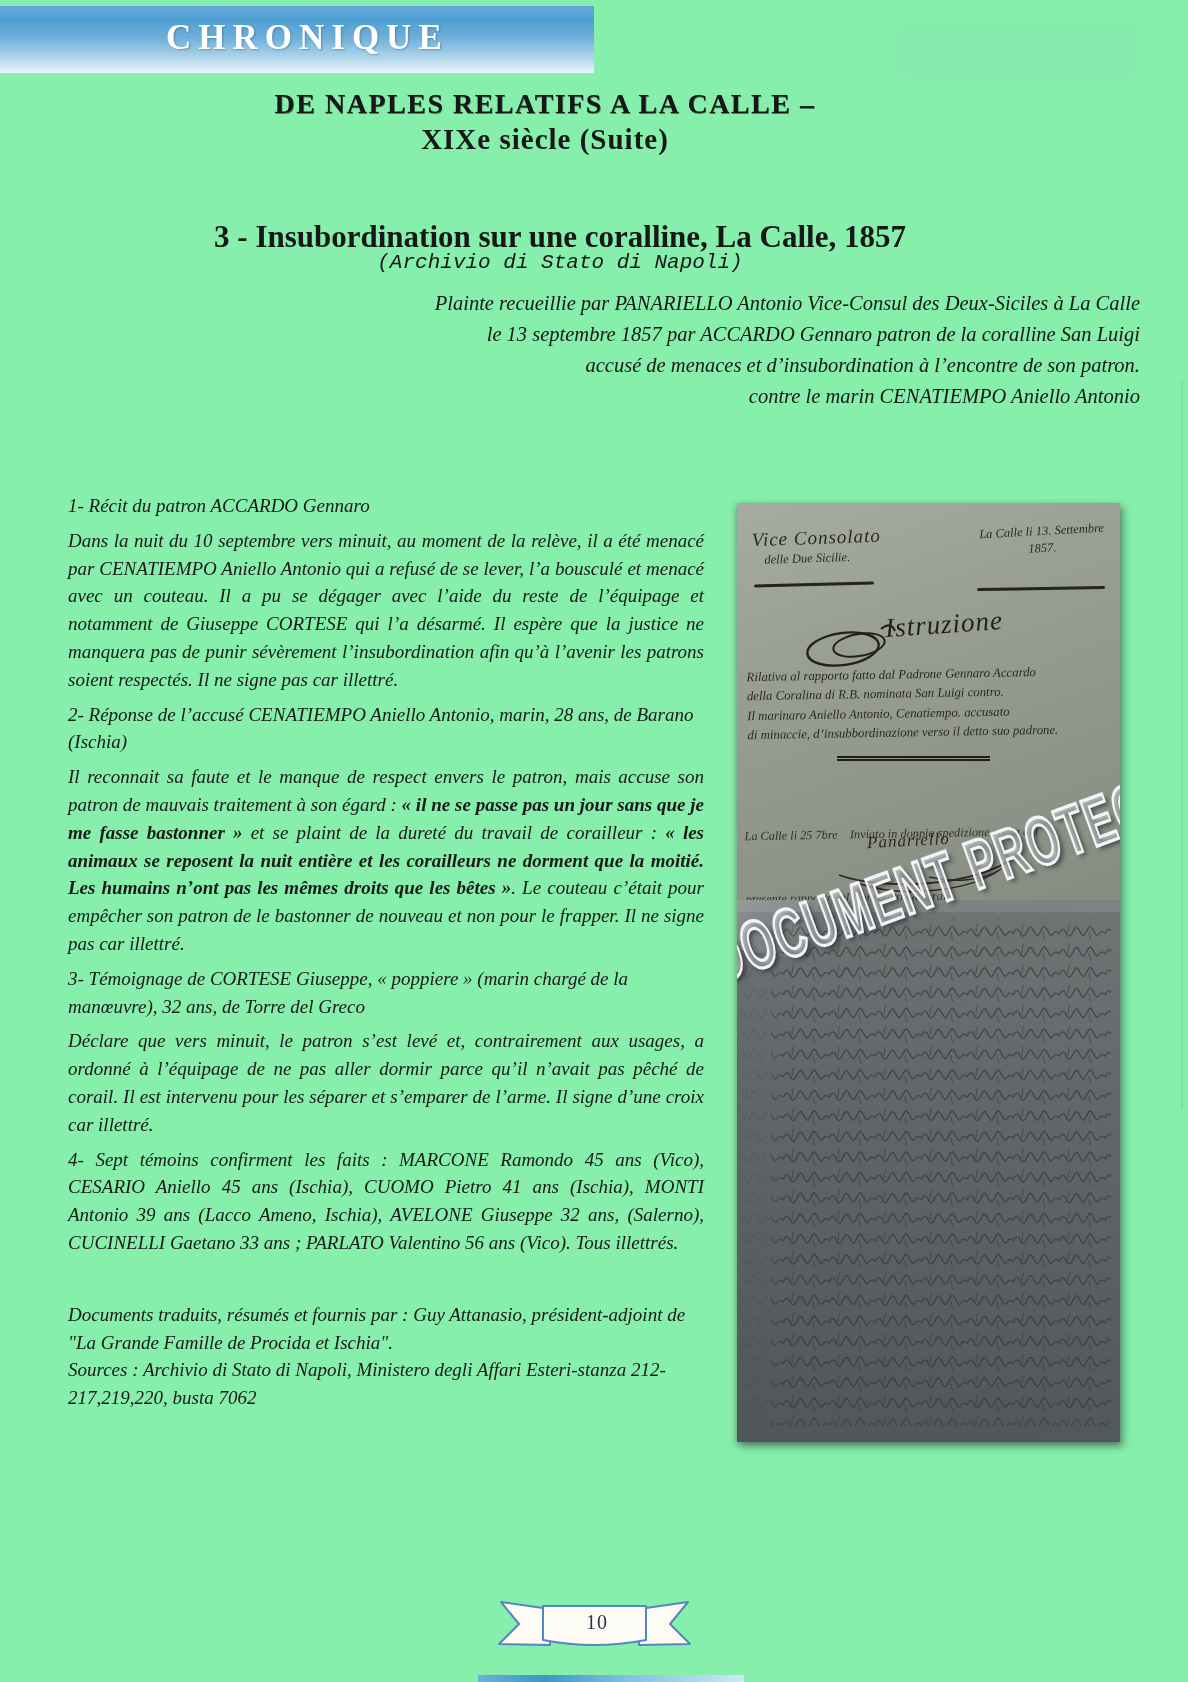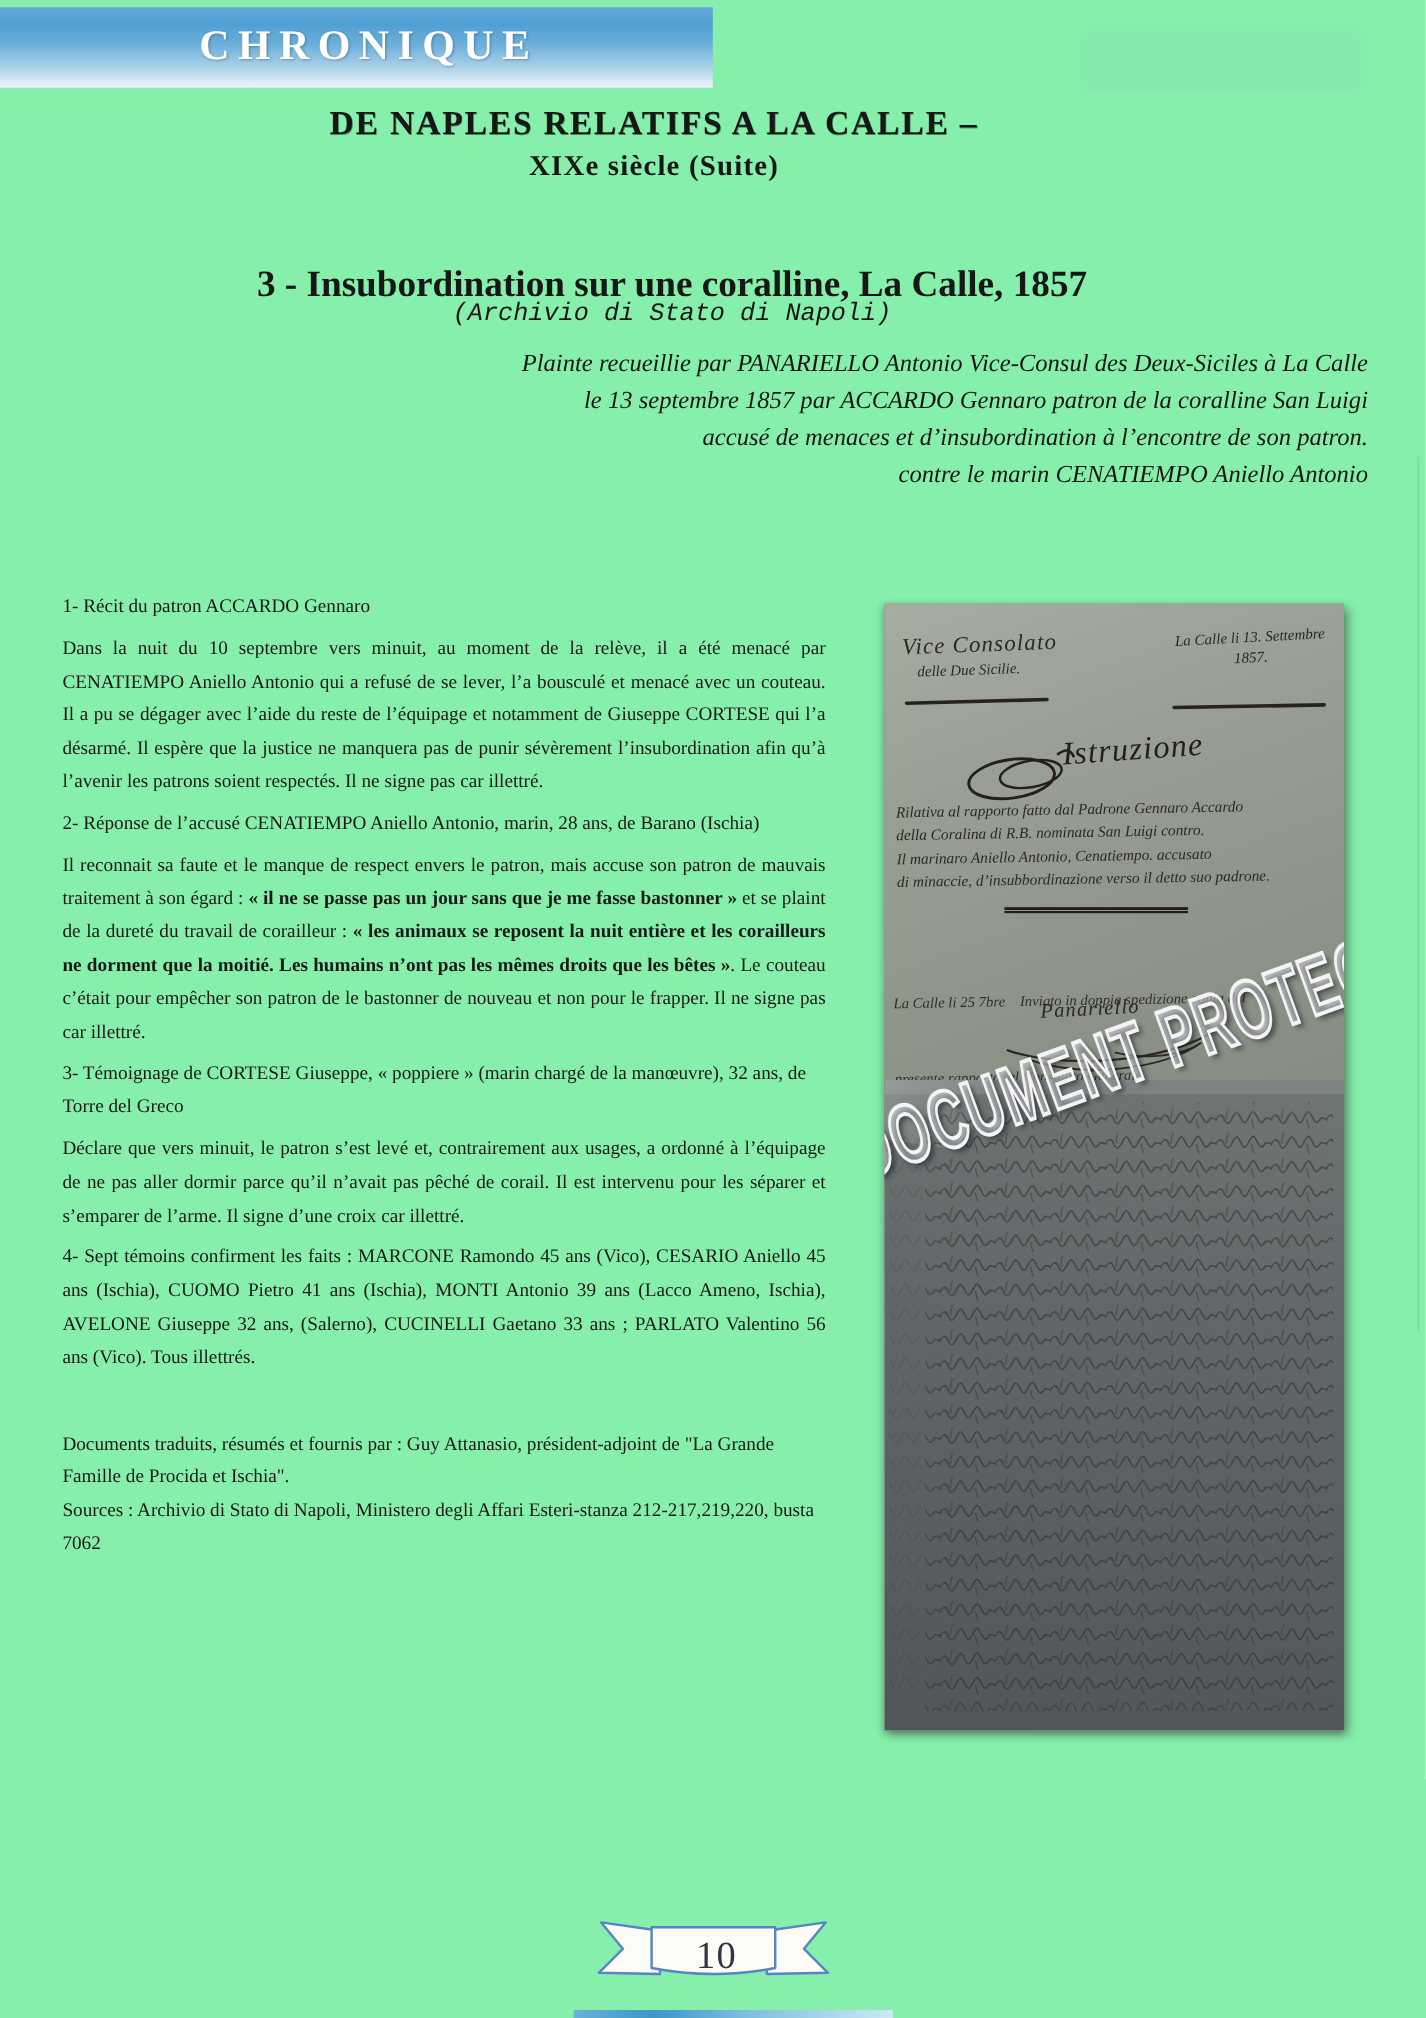--- a/index.html
+++ b/index.html
@@ -25,37 +25,37 @@
   .edge-line {
     position:absolute; left:1181px; top:380px; width:2px; height:730px;
     background:rgba(130,130,135,0.16); border-radius:2px;
   }
   
   .doc-title { position:absolute; left:0; top:84px; width:1090px; text-align:center; }
   .doc-title .l1, .doc-title .l2 {
     font-weight:bold; font-size:28px; letter-spacing:1.5px; line-height:39px;
     text-shadow:0.6px 0.6px 0 rgba(0,0,0,0.45);
   }
-  .doc-title .l3 { font-weight:bold; font-size:24px; letter-spacing:1px; line-height:32px; }
+  .doc-title .l3 { font-weight:bold; font-size:29px; letter-spacing:1px; line-height:32px; }
   .sec-head {
     position:absolute; left:0; top:219px; width:1120px; text-align:center;
     font-weight:bold; font-size:31px;
   }
   .sec-sub {
     position:absolute; left:0; top:251px; width:1120px; text-align:center;
     font-style:italic; font-size:21px;font-family:Liberation Mono, monospace;
   }
   .intro {
     position:absolute; left:0; top:288px; width:1140px; text-align:right;
     font-style:italic; font-size:20.5px; line-height:31px;
   }
   
   .article {
-    position:absolute; left:52px; top:492px; width:636px;
-    font-size:16px; line-height:27.8px; color:#191919;
+    position:absolute; left:68px; top:492px; width:636px;
+    font-style:italic; font-size:19px; line-height:27.8px; color:#191919;
   }
   .article p { margin:0 0 7px 0; }
   .article .j { text-align:justify; }
   .b { font-weight:bold; }
   .credits { margin-top:44px; }
   .credits p { margin:0; }
   
   .scan {
     position:absolute; left:737px; top:503px; width:383px; height:939px;
     overflow:hidden;
@@ -99,21 +99,21 @@
     letter-spacing:2px; white-space:nowrap;
     color:rgba(188,192,198,0.42);
     -webkit-text-stroke:2.2px #f3f4f5;
     text-shadow:3px 3px 4px rgba(28,30,33,0.55), -1px -1px 1px rgba(255,255,255,0.35);
     transform:rotate(-20deg) scale(0.92,1.5); transform-origin:0 100%;
   }
   
   .ribbon { position:absolute; left:492px; top:1597px; width:210px; height:58px; }
   .page-num {
     position:absolute; left:566px; top:1611px; width:62px; text-align:center;
-    font-size:32px; color:#2e3543; letter-spacing:1px;
+    font-size:20px; color:#2e3543; letter-spacing:1px;
   }
   .bottom-strip {
     position:absolute; left:478px; top:1675px; width:266px; height:7px;
     background:linear-gradient(90deg,#6ab2d8 0%,#3d96c8 25%,#7fc0e0 55%,#cde9f4 100%);
   }
 </style>
 </head>
 <body>
 
 <div class="page">

